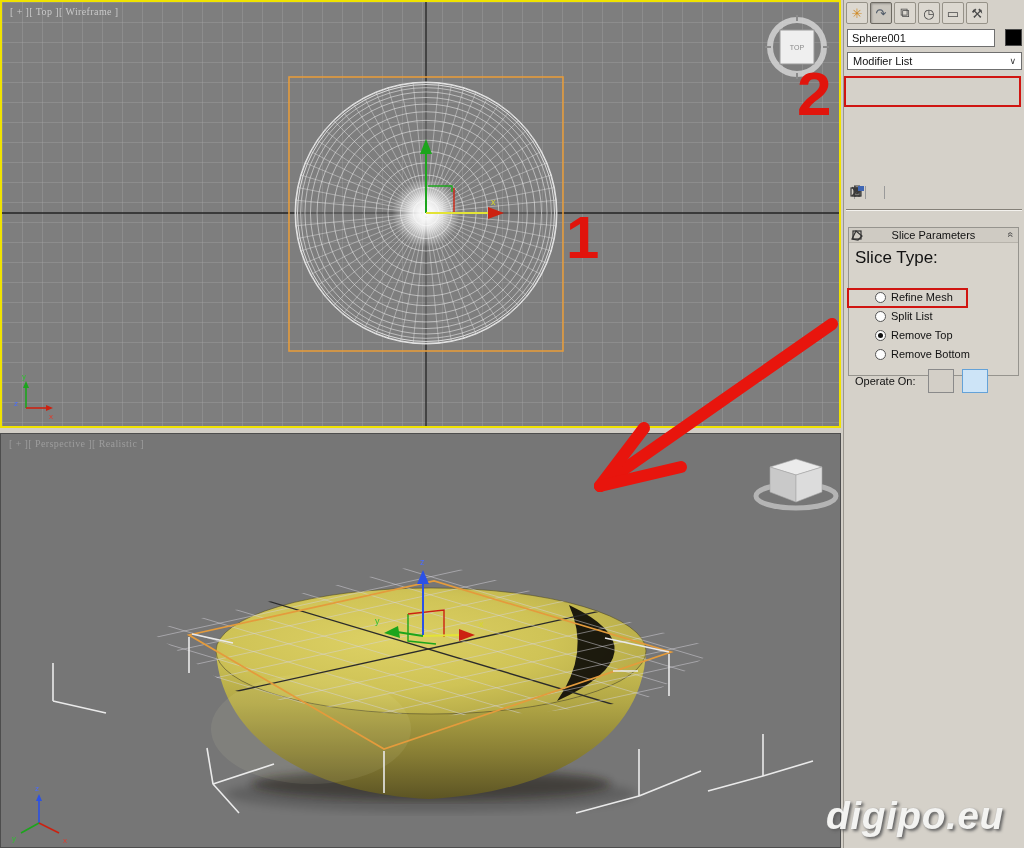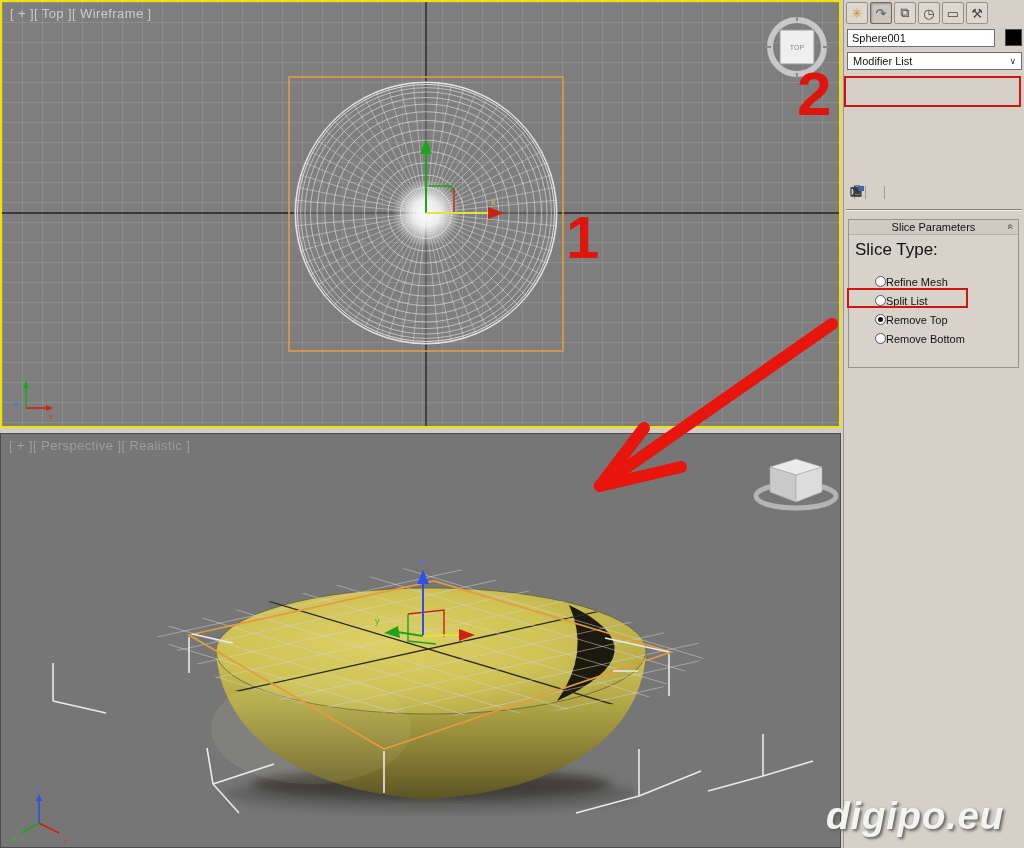--- a/index.html
+++ b/index.html
@@ -9,21 +9,21 @@
 
   
   #viewport-top { left:0; top:0; width:841px; height:428px;
     border:2px solid #f0e300; background-color:#7e7e7e;
     background-image:
       linear-gradient(to right, rgba(175,175,175,.30) 1px, transparent 1px),
       linear-gradient(to bottom, rgba(175,175,175,.30) 1px, transparent 1px);
     background-size:20px 20px; overflow:hidden; }
   #viewport-persp { left:0; top:433px; width:841px; height:415px;
     border:1px solid #4d4d4d; background:#767676; overflow:hidden; }
-  .vp-label { position:absolute; left:8px; top:4px; font-size:13px; letter-spacing:.4px; }
+  .vp-label { position:absolute; left:8px; top:4px; font-size:10px; letter-spacing:.4px;font-family:Liberation Serif, serif; }
   #viewport-top .vp-label { color:#cacaca; }
   #viewport-persp .vp-label { color:#9d9d9d; }
   svg { position:absolute; left:0; top:0; }
   svg text { font-family:"Liberation Sans", sans-serif; }
 
   
   #panel { left:843px; top:0; width:181px; height:848px;
     background:#d5d1c9; border-left:1px solid #9a968e; }
   #tabs { position:absolute; left:2px; top:2px; display:flex; gap:2px; }
   .tab { width:22px; height:22px; border:1px solid #969288; background:#dcd8d0;
@@ -47,29 +47,29 @@
   .modbox { width:9px; height:9px; background:#1e1e1e; border:1px solid #000; margin-right:6px; }
   .indent { padding-left:34px; }
   #stack-toolbar { position:absolute; left:5px; top:183px; width:172px; height:18px;
     display:flex; align-items:center; }
   .tb-sep { width:1px; height:13px; background:#9a9a9a; margin:0 5px; }
   .tb-icon { display:flex; align-items:center; }
   #panel-sep { position:absolute; left:2px; top:209px; width:176px; height:0;
     border-top:1px solid #848078; border-bottom:1px solid #f4f2ee; }
 
   
-  #rollout { position:absolute; left:4px; top:219px; width:171px; height:149px;
+  #rollout { position:absolute; left:4px; top:227px; width:171px; height:149px;
     border:1px solid #96948e; background:#d7d3cb; }
   #rollout-header { height:15px; background:#cfcbc3; border-bottom:1px solid #b7b3ab;
     display:flex; align-items:center; justify-content:center; font-size:11px; color:#111;
     position:relative; }
   #rollup-icon { position:absolute; right:4px; top:1px; font-size:10px; color:#444;
     display:inline-block; transform:rotate(90deg); }
   #slice-type-label { margin:5px 0 16px 6px; font-size:17px; color:#111; }
-  .radio-row { margin-left:26px; height:19px; display:flex; align-items:flex-start; }
+  .radio-row { margin-left:26px; height:19px; display:flex; align-items:flex-end; gap:5px; }
   .radio-circle { width:11px; height:11px; border-radius:50%; background:#fdfdfd;
     border:1px solid #555; display:flex; align-items:center; justify-content:center; }
   .radio-dot { width:5px; height:5px; border-radius:50%; background:transparent; }
   .radio-dot.on { background:#111; }
   .radio-label { font-size:11px; color:#111; }
   #operate-row { margin-top:9px; display:flex; align-items:center; }
   #operate-label { font-size:11px; color:#111; margin-left:6px; }
   .op-btn { width:26px; height:24px; display:flex; align-items:center; justify-content:center; }
   #op-poly { margin-left:12px; background:#d3cfc7; border:1px solid #8a8a8a; }
   #op-face { margin-left:8px; background:#cde4f7; border:1px solid #64a2d8; }
@@ -425,20 +425,33 @@
         </span>
       <span class="radio-label">Remove Top</span>
     </div>
     <div class="radio-row">
       <span class="radio-circle">
           <span class="radio-dot"></span>
         </span>
       <span class="radio-label">Remove Bottom</span>
     </div>
 
+    <div id="operate-row">
+      <span id="operate-label">Operate On:</span>
+      <span class="op-btn" id="op-poly">
+        <svg width="16" height="15">
+            <polygon points="3,11 7,3 13,8 9,12" fill="none" stroke="#333" stroke-width="1.2"></polygon>
+          </svg>
+      </span>
+      <span class="op-btn" id="op-face">
+        <svg width="16" height="15">
+            <rect x="4" y="3" width="8" height="8" fill="none" stroke="#333" stroke-width="1.2"></rect>
+          </svg>
+      </span>
+    </div>
   </div>
 </div>
 
 <div class="red-num" id="ann-1">1</div>
 <div class="red-num" id="ann-2">2</div>
 <div class="red-box" id="box-stack"></div>
 <div class="red-box" id="box-removetop"></div>
 <svg class="abs" id="arrow-svg" width="1024" height="848">
   <g stroke="#e8150d" stroke-width="12" stroke-linecap="round" fill="none">
     <path d="M832,324 L600,486"></path>

